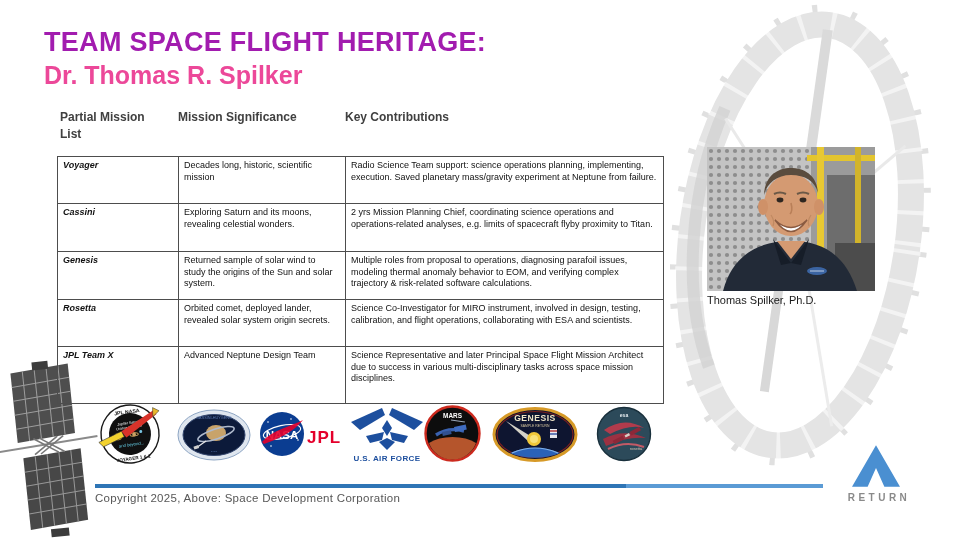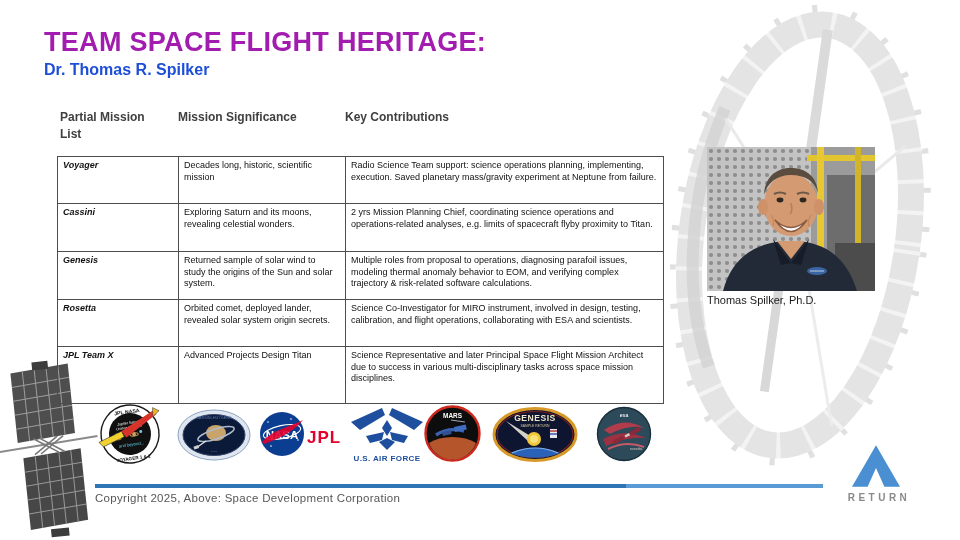--- a/index.html
+++ b/index.html
@@ -6,21 +6,21 @@
   body{width:960px;height:540px;position:relative;overflow:hidden;background:#ffffff;
        font-family:"Liberation Sans", sans-serif;}
   .abs{position:absolute;}
 
   
   #ring-watermark{left:670px;top:0;width:290px;height:540px;z-index:0;}
   #satellite-graphic{left:0;top:348px;width:100px;height:192px;z-index:0;}
 
   
   .title{left:44px;top:27px;font-size:27px;font-weight:800;color:#a21caf;letter-spacing:.3px;z-index:2;}
-  .subtitle{left:44px;top:61px;font-size:16px;font-weight:800;color:#1d4ed8;z-index:2;}
+  .subtitle{left:44px;top:61px;font-size:25px;font-weight:800;color:#ec4899;z-index:2;}
 
   
   .thead-row{left:57px;top:109px;width:606px;display:flex;z-index:2;
              font-size:12px;font-weight:bold;color:#404040;line-height:1.45;}
   .thead-c1{width:121px;padding-left:3px;box-sizing:border-box;}
   .thead-c1 span{display:inline-block;max-width:100px;}
   .thead-c2{width:167px;}
   .thead-c3{width:318px;}
 
   
@@ -140,21 +140,21 @@
     <td>Returned sample of solar wind to study the origins of the Sun and solar system.</td>
     <td>Multiple roles from proposal to operations, diagnosing parafoil issues, modeling thermal anomaly behavior to EOM, and verifying complex trajectory &amp; risk-related software calculations.</td>
   </tr>
   <tr class="r4">
     <td class="mission">Rosetta</td>
     <td>Orbited comet, deployed lander, revealed solar system origin secrets.</td>
     <td>Science Co-Investigator for MIRO instrument, involved in design, testing, calibration, and flight operations, collaborating with ESA and scientists.</td>
   </tr>
   <tr class="r5">
     <td class="mission">JPL Team X</td>
-    <td>Advanced Projects Design Titan</td>
+    <td>Advanced Neptune Design Team</td>
     <td>Science Representative and later Principal Space Flight Mission Architect due to success in various multi-disciplinary tasks across space mission disciplines.</td>
   </tr>
 </tbody>
   </table>
 
 <svg class="abs" id="photo" viewBox="0 0 168 144">
   <defs>
     <pattern id="perf" width="8" height="8" patternUnits="userSpaceOnUse">
       <rect width="8" height="8" fill="#c3c3c3"></rect>
         <circle cx="4" cy="4" r="2.1" fill="#8d8d8d"></circle>

